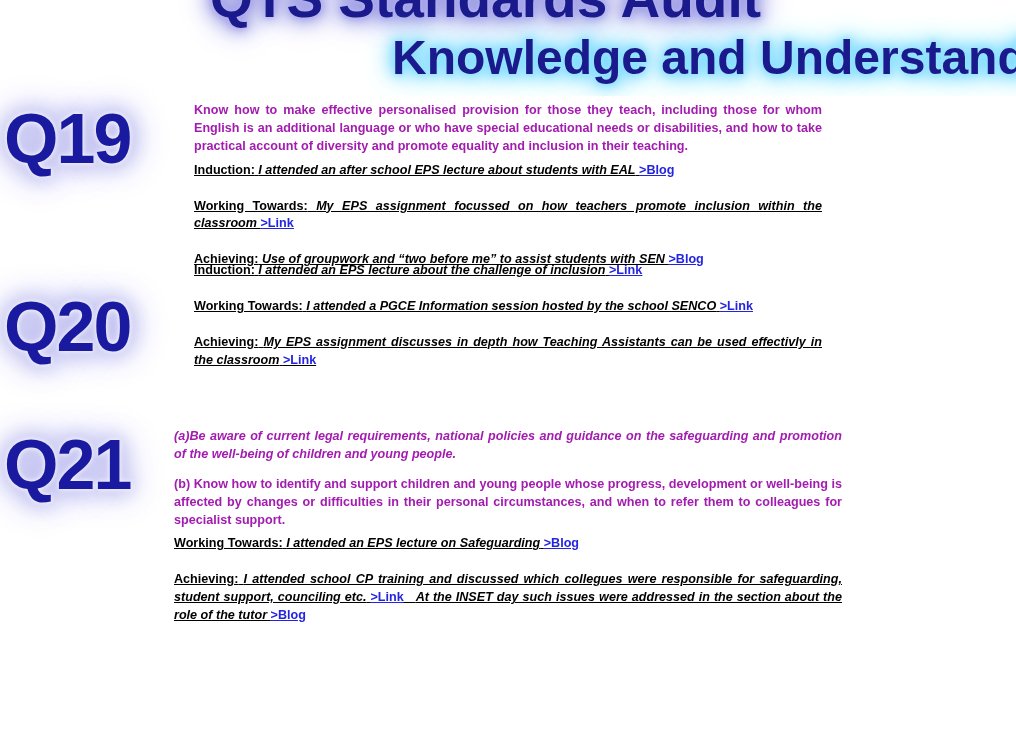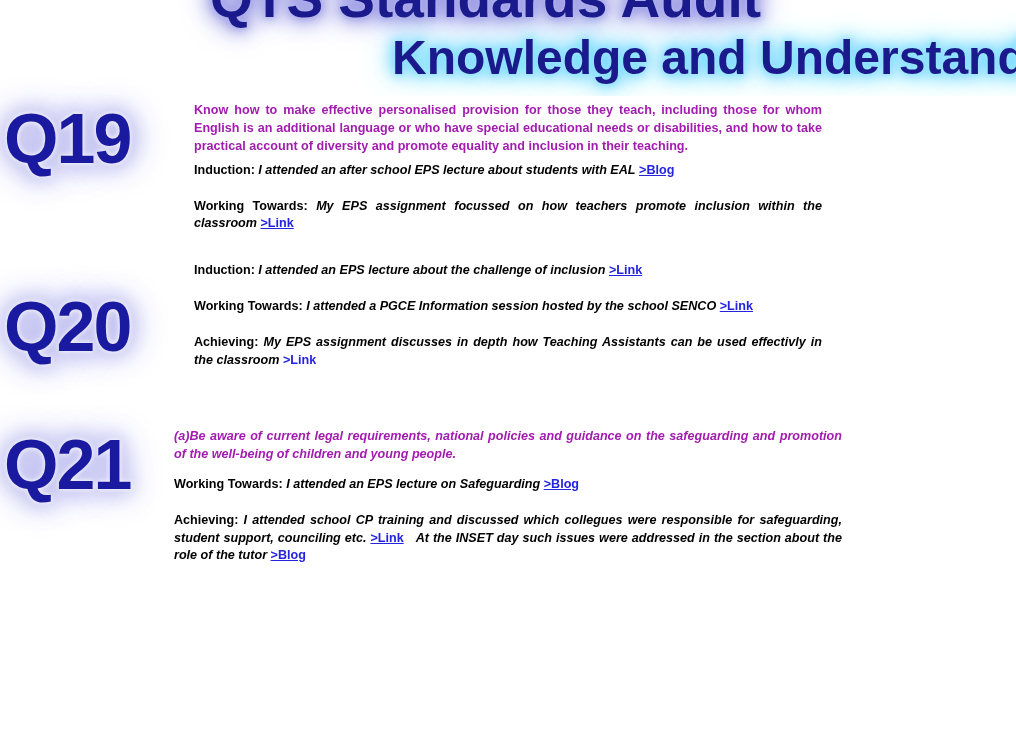--- a/index.html
+++ b/index.html
@@ -93,20 +93,21 @@
     text-align: justify;
     margin: 0 0 6px 0;
   }
   .evidence {
     color: #000000;
     font-size: 12.6px;
     font-weight: bold;
     line-height: 1.42;
     margin: 0 0 18px 0;
     text-align: justify;
+    text-decoration: underline;
   }
   .evidence:last-child { margin-bottom: 0; }
   .ev-label { font-style: normal; }
   .ev-text  { font-style: italic; }
   .ev-link {
     color: #2424e0;
     font-style: normal;
     font-weight: bold;
     text-decoration: underline;
     white-space: nowrap;
@@ -122,31 +123,33 @@
   <div id="sub-title">Knowledge and Understanding</div>
 </div>
 
 <div id="standards-container">
     <div class="std-block" style="top: 102px;">
       <div class="q-label" style="top: 2px;">Q19</div>
       <div class="q-body" style="left: 194px; width: 628px;">
         <p class="std-desc">Know how to make effective personalised provision for those they teach, including those for whom English is an additional language or who have special educational needs or disabilities, and how to take practical account of diversity and promote equality and inclusion in their teaching.</p>
         <p class="evidence"><span class="ev-label">Induction:</span> <span class="ev-text">I attended an after school EPS lecture about students with EAL</span> <span class="ev-link">&gt;Blog</span></p>
         <p class="evidence"><span class="ev-label">Working Towards:</span> <span class="ev-text">My EPS assignment focussed on how teachers promote inclusion within the classroom</span> <span class="ev-link">&gt;Link</span></p>
+        <p class="evidence"><span class="ev-label">Achieving:</span> <span class="ev-text">Use of groupwork and “two before me” to assist students with SEN</span> <span class="ev-link">&gt;Blog</span></p>
       </div>
     </div>
     <div class="std-block" style="top: 262px;">
       <div class="q-label" style="top: 2px; margin-top: 28px;">Q20</div>
       <div class="q-body" style="left: 194px; width: 628px;">
         <p class="evidence"><span class="ev-label">Induction:</span> <span class="ev-text">I attended an EPS lecture about the challenge of inclusion</span> <span class="ev-link">&gt;Link</span></p>
         <p class="evidence"><span class="ev-label">Working Towards:</span> <span class="ev-text">I attended a PGCE Information session hosted by the school SENCO</span> <span class="ev-link">&gt;Link</span></p>
         <p class="evidence"><span class="ev-label">Achieving:</span> <span class="ev-text">My EPS assignment discusses in depth how Teaching Assistants can be used effectivly in the classroom</span> <span class="ev-link nounderline">&gt;Link</span></p>
       </div>
     </div>
     <div class="std-block" style="top: 428px;">
       <div class="q-label" style="top: 2px;">Q21</div>
       <div class="q-body" style="left: 174px; width: 668px;">
         <p class="std-desc" style="margin-bottom: 12px; font-style: italic;">(a)Be aware of current legal requirements, national policies and guidance on the safeguarding and promotion of the well-being of children and young people.</p>
+        <p class="std-desc">(b) Know how to identify and support children and young people whose progress, development or well-being is affected by changes or difficulties in their personal circumstances, and when to refer them to colleagues for specialist support.</p>
         <p class="evidence"><span class="ev-label">Working Towards:</span> <span class="ev-text">I attended an EPS lecture on Safeguarding</span> <span class="ev-link">&gt;Blog</span></p>
         <p class="evidence"><span class="ev-label">Achieving:</span> <span class="ev-text">I attended school CP training and discussed which collegues were responsible for safeguarding, student support, counciling etc.</span> <span class="ev-link">&gt;Link</span>&nbsp;&nbsp; <span class="ev-text">At the INSET day such issues were addressed in the section about the role of the tutor</span> <span class="ev-link">&gt;Blog</span></p>
       </div>
     </div>
   </div>
 
 </body></html>

